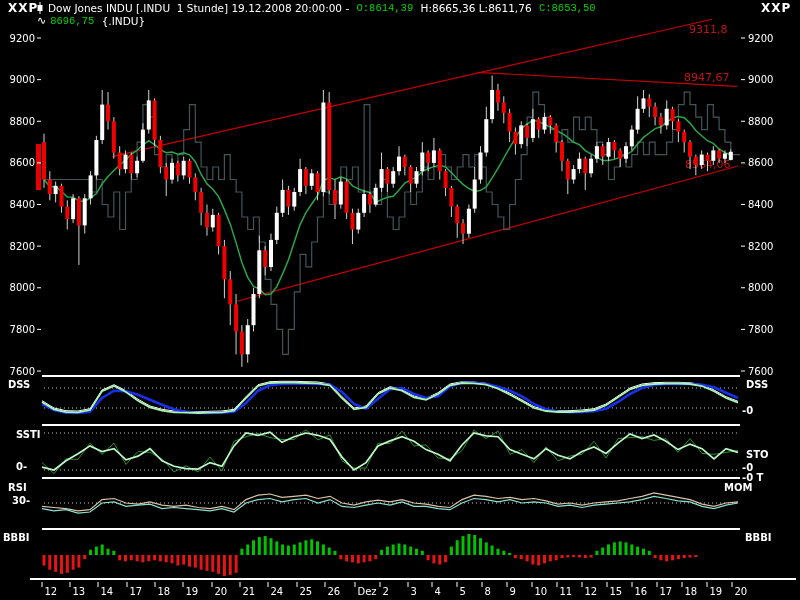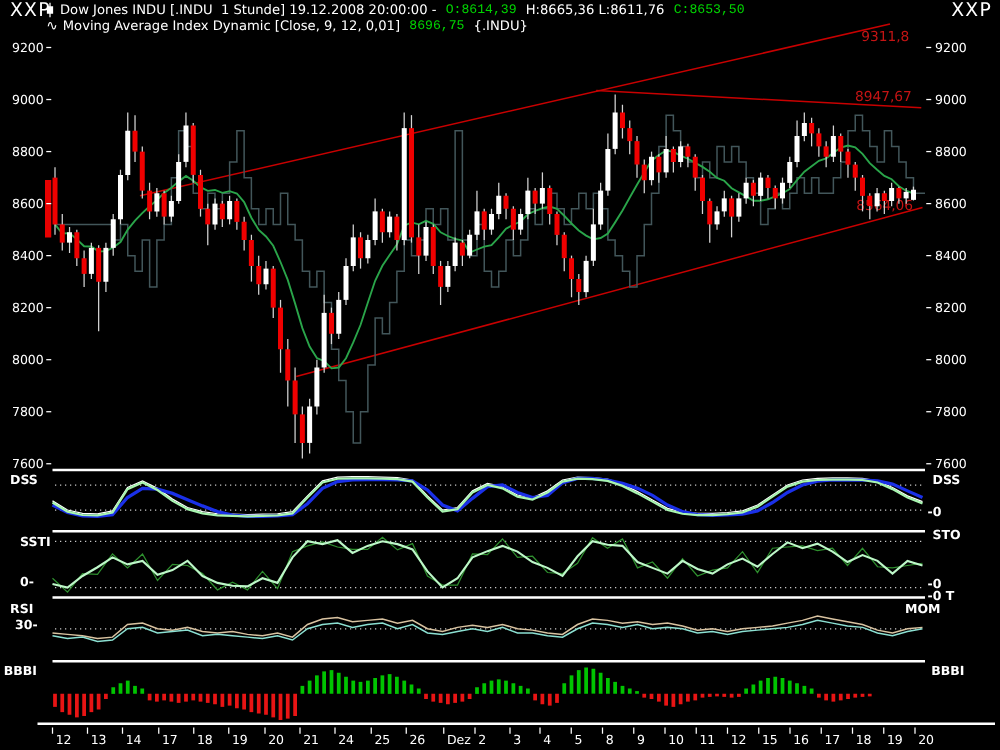--- a/index.html
+++ b/index.html
@@ -1,19 +1,19 @@
 <!DOCTYPE html>
 <html><head>
 <meta charset="utf-8">
 <style>
   html,body{margin:0;padding:0;background:#222;}
   #screen{position:relative;width:800px;height:600px;background:#000;overflow:hidden;
           font-family:"DejaVu Sans",sans-serif;}
   .lbl{position:absolute;color:#fff;font-size:10px;line-height:11px;white-space:pre;z-index:3;font-weight:bold;}
-  .badge{font-weight:normal;font-size:15px;letter-spacing:1px;}
+  .badge{font-weight:bold;font-size:12px;letter-spacing:1px;}
   .hdr{position:absolute;display:flex;align-items:flex-end;gap:4px;z-index:3;font-size:10.5px;color:#fff;white-space:pre;}
   .grn{color:#00d400;font-family:Liberation Mono, monospace;}
   .wave{color:#fff;font-size:11px;}
   svg#chart{position:absolute;left:0;top:0;z-index:1;}
 </style>
 </head>
 <body>
 
 <div id="screen">
 
@@ -23,30 +23,30 @@
   <div class="hdr" style="left:36px;top:2px">
     <svg width="8" height="12">
       <line x1="4" y1="0" x2="4" y2="12" stroke="#fff" stroke-width="1"></line>
       <rect x="1.5" y="3" width="5" height="6" fill="#fff"></rect>
     </svg>
     <span>Dow Jones INDU [.INDU  1 Stunde] 19.12.2008 20:00:00 - </span><span class="grn">O:8614,39</span><span> H:8665,36 L:8611,76 </span><span class="grn">C:8653,50</span>
   </div>
 
   <div class="hdr" style="left:37px;top:14px">
     <span class="wave">∿</span>
-    <span>Moving Average Index Dynamic [Close, 9, 12, 0,01] </span><span class="grn">8696,75</span><span> {.INDU}</span>
+    <span class="grn">8696,75</span><span> {.INDU}</span>
   </div>
 
   <span class="lbl" style="left:8px;top:379px">DSS</span>
   <span class="lbl" style="left:746px;top:379px">DSS</span>
   <span class="lbl" style="left:742px;top:405px">-0</span>
 
   <span class="lbl" style="left:16px;top:429px">SSTI</span>
   <span class="lbl" style="left:16px;top:461px">0-</span>
-  <span class="lbl" style="left:746px;top:423px">STO</span>
+  <span class="lbl" style="left:746px;top:449px">STO</span>
   <span class="lbl" style="left:742px;top:462px">-0</span>
 
   <span class="lbl" style="left:8px;top:482px">RSI</span>
   <span class="lbl" style="left:12px;top:495px">30-</span>
   <span class="lbl" style="left:724px;top:482px">MOM</span>
   <span class="lbl" style="left:742px;top:472px">-0 T</span>
 
   <span class="lbl" style="left:3px;top:532px">BBBI</span>
   <span class="lbl" style="left:745px;top:532px">BBBI</span>
 

